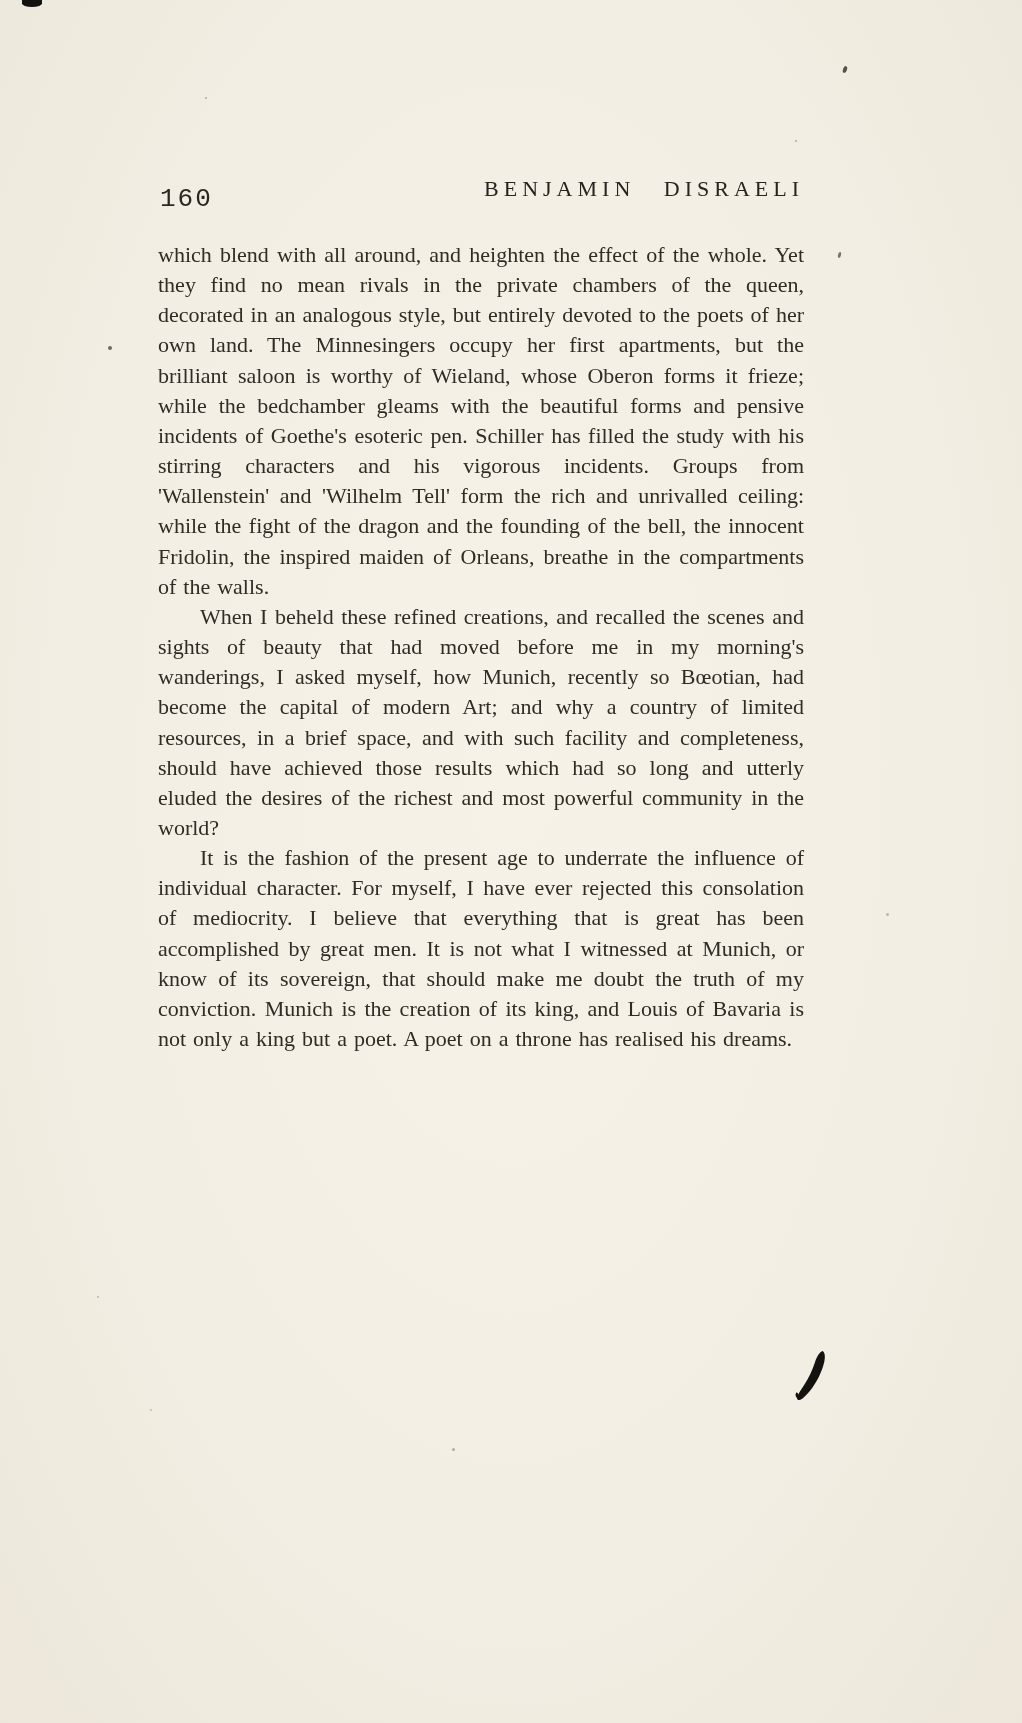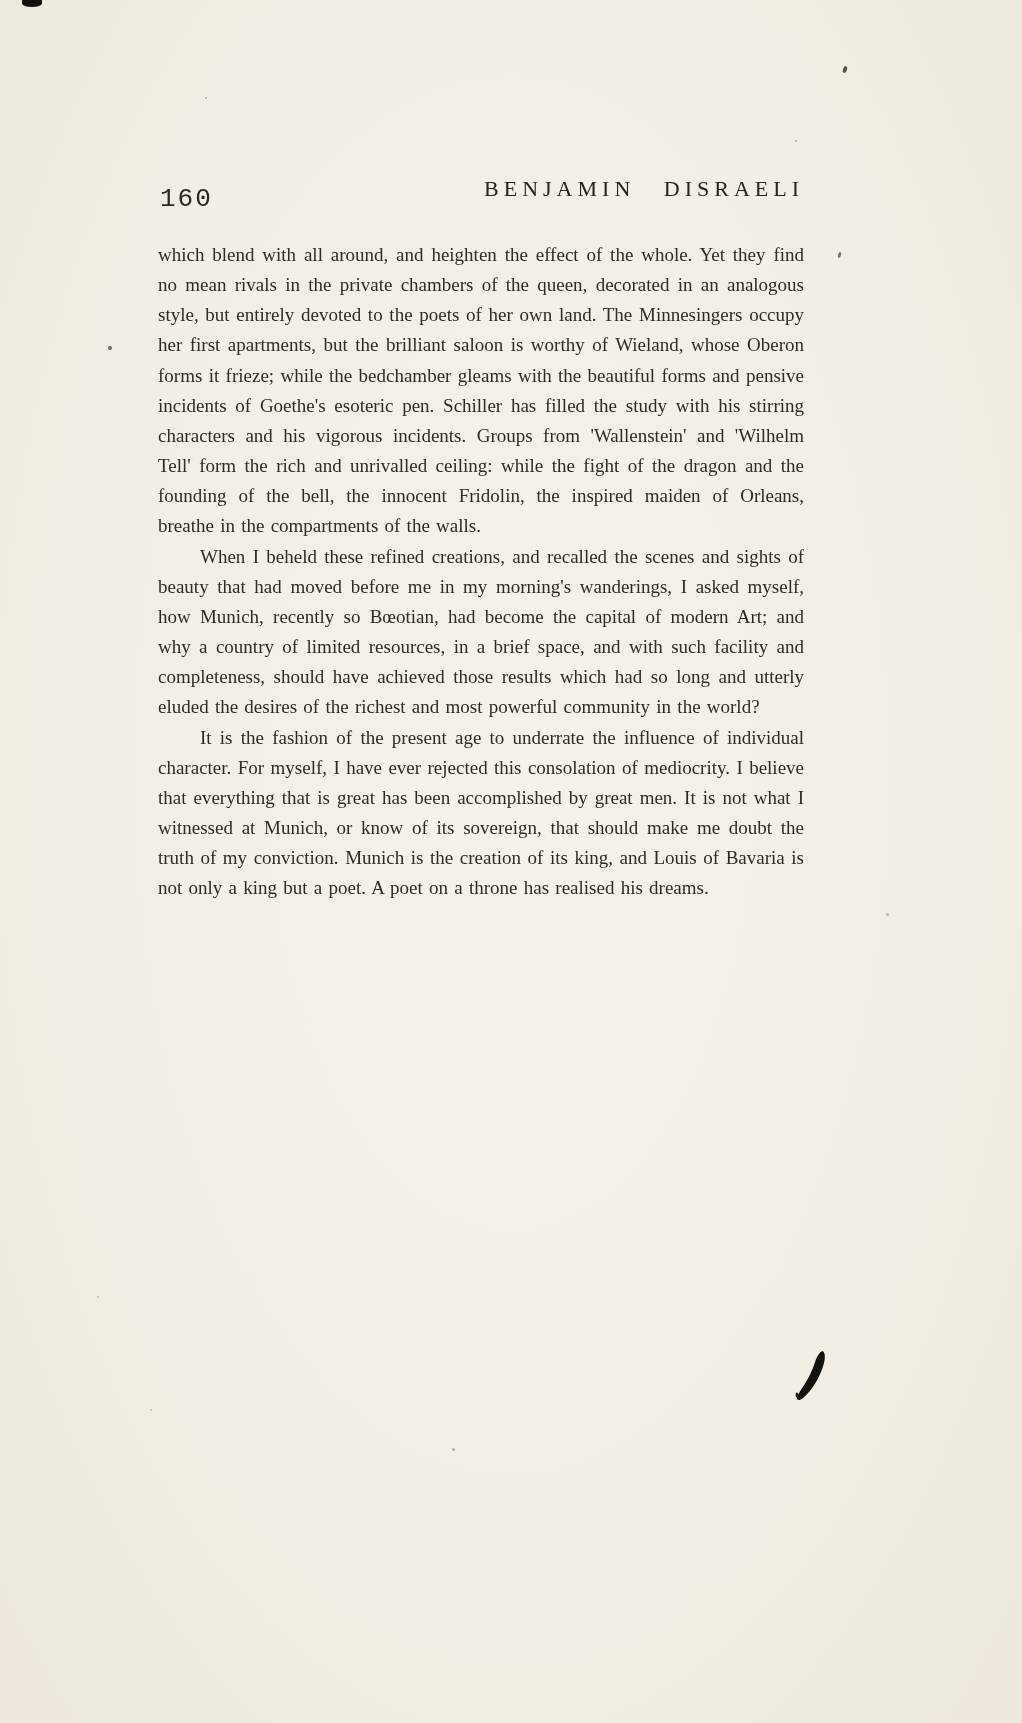--- a/index.html
+++ b/index.html
@@ -40,21 +40,21 @@
   }
   .header-title {
     display: block;
     text-align: right;
     font-size: 22px;
     letter-spacing: 5px;
     word-spacing: 18px;
     color: #262420;
   }
   .body-text {
-    font-size: 19px;
+    font-size: 22px;
     line-height: 30.15px;
     text-align: justify;
     word-spacing: 1.5px;
     color: #2f2c26;
   }
   .para { margin: 0; }
   .para.indent { text-indent: 42px; }
 
   .ink-mark {
     position: absolute;

